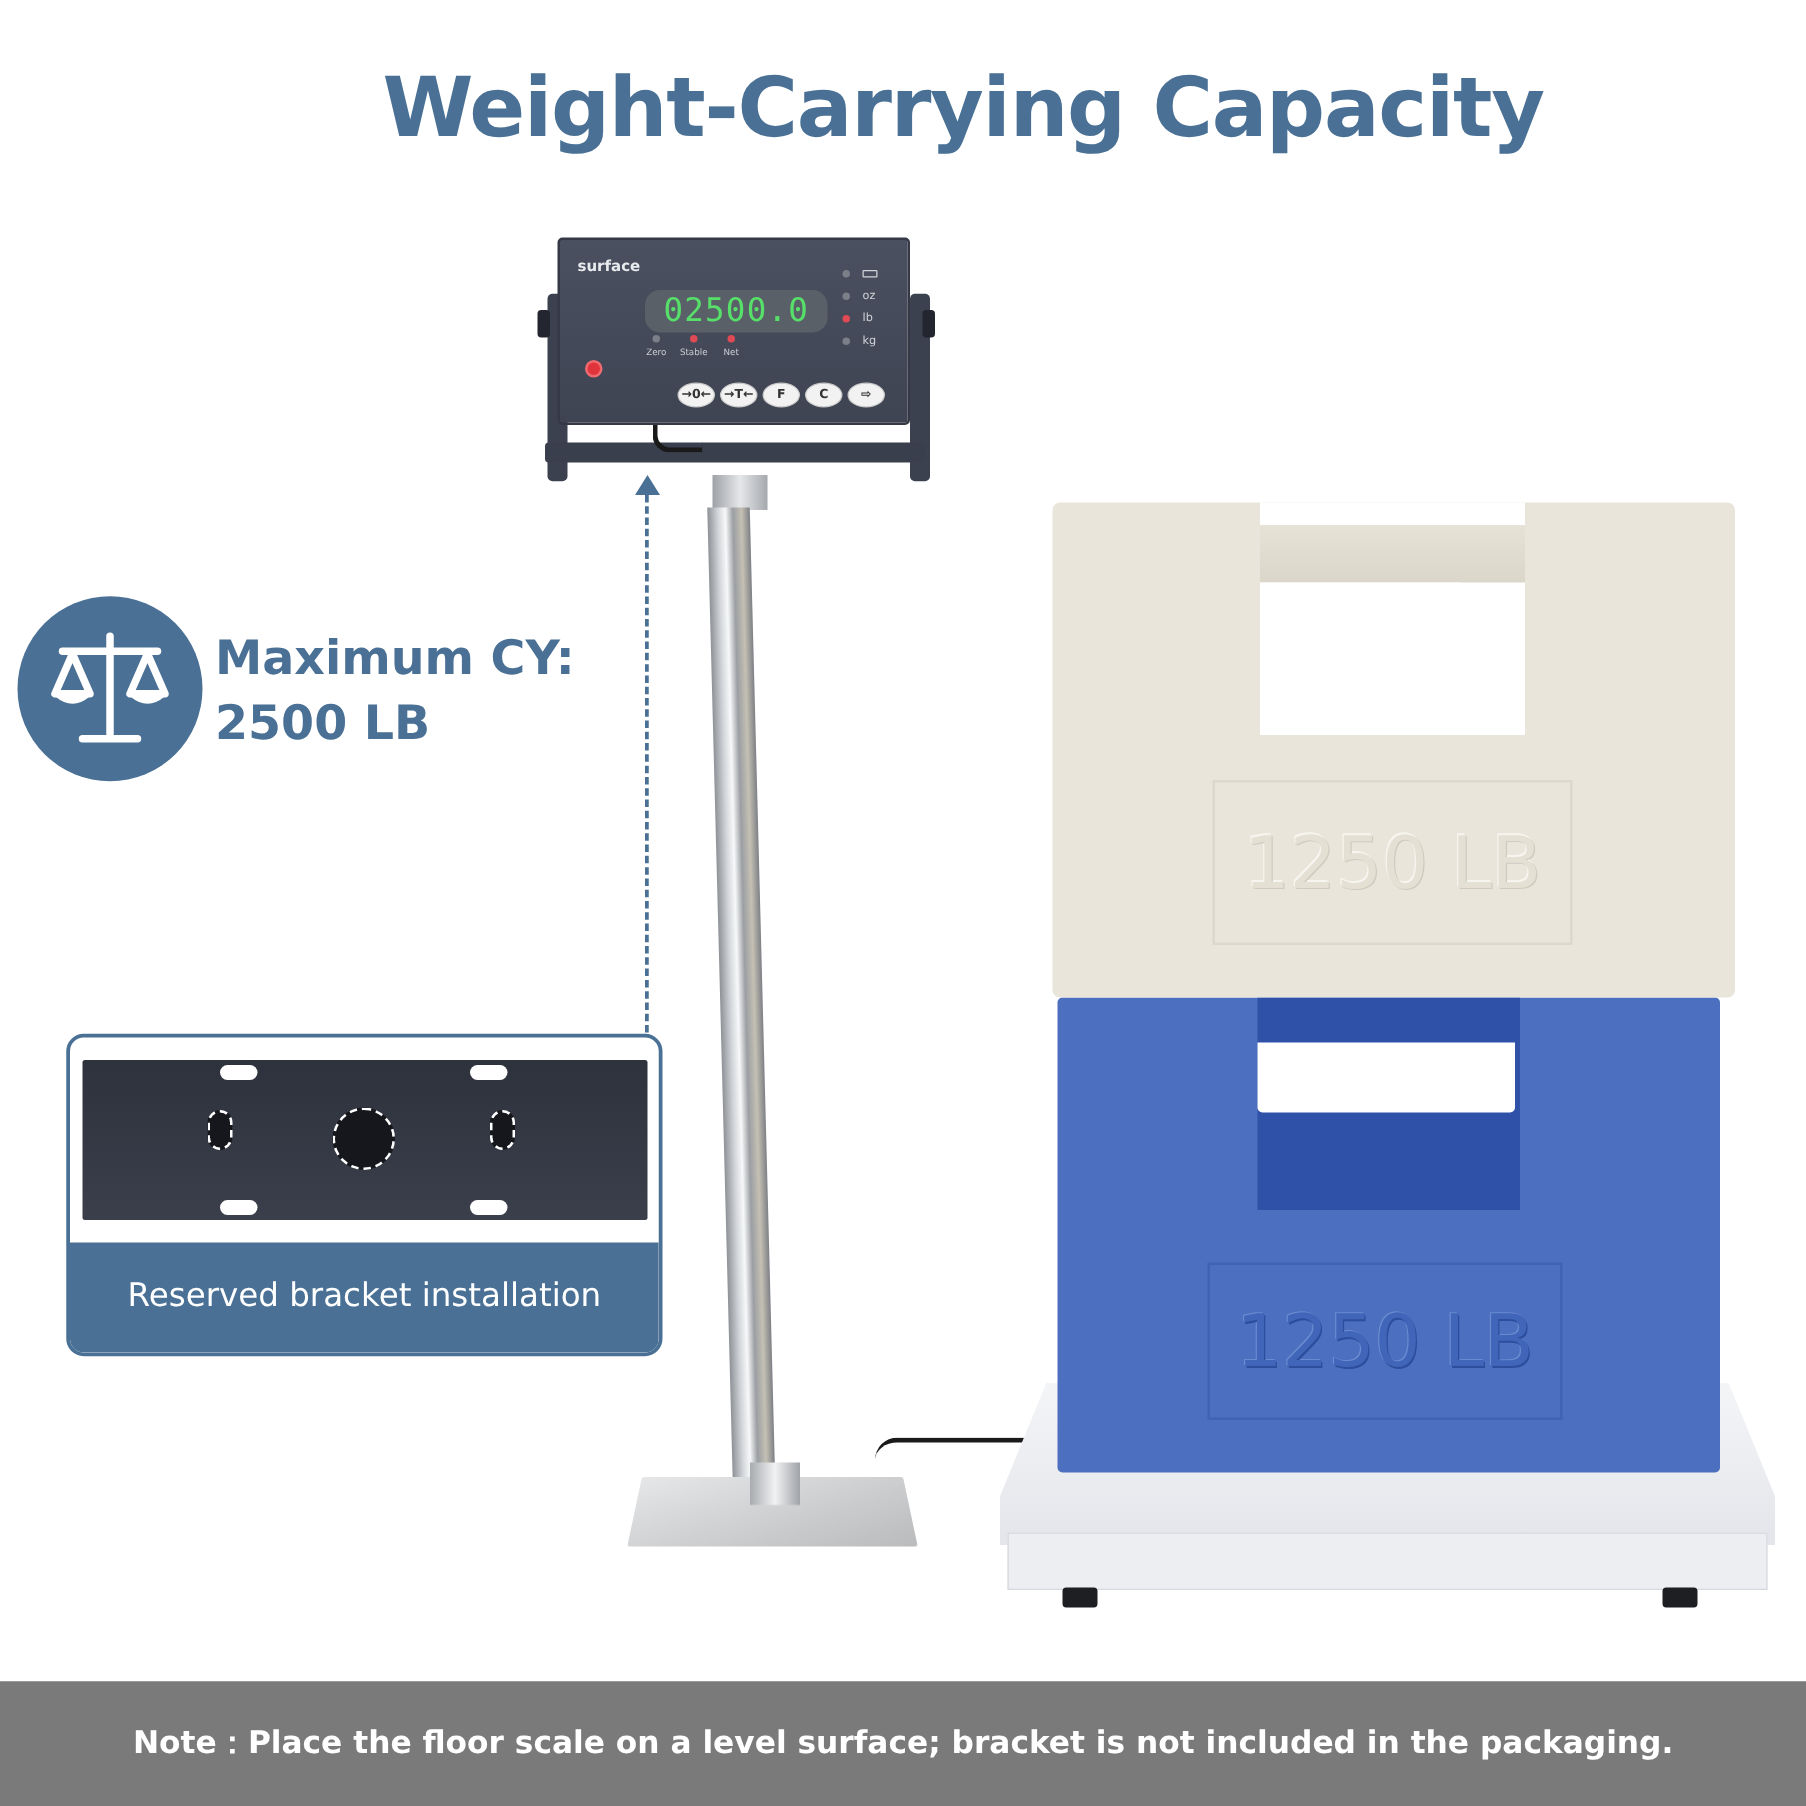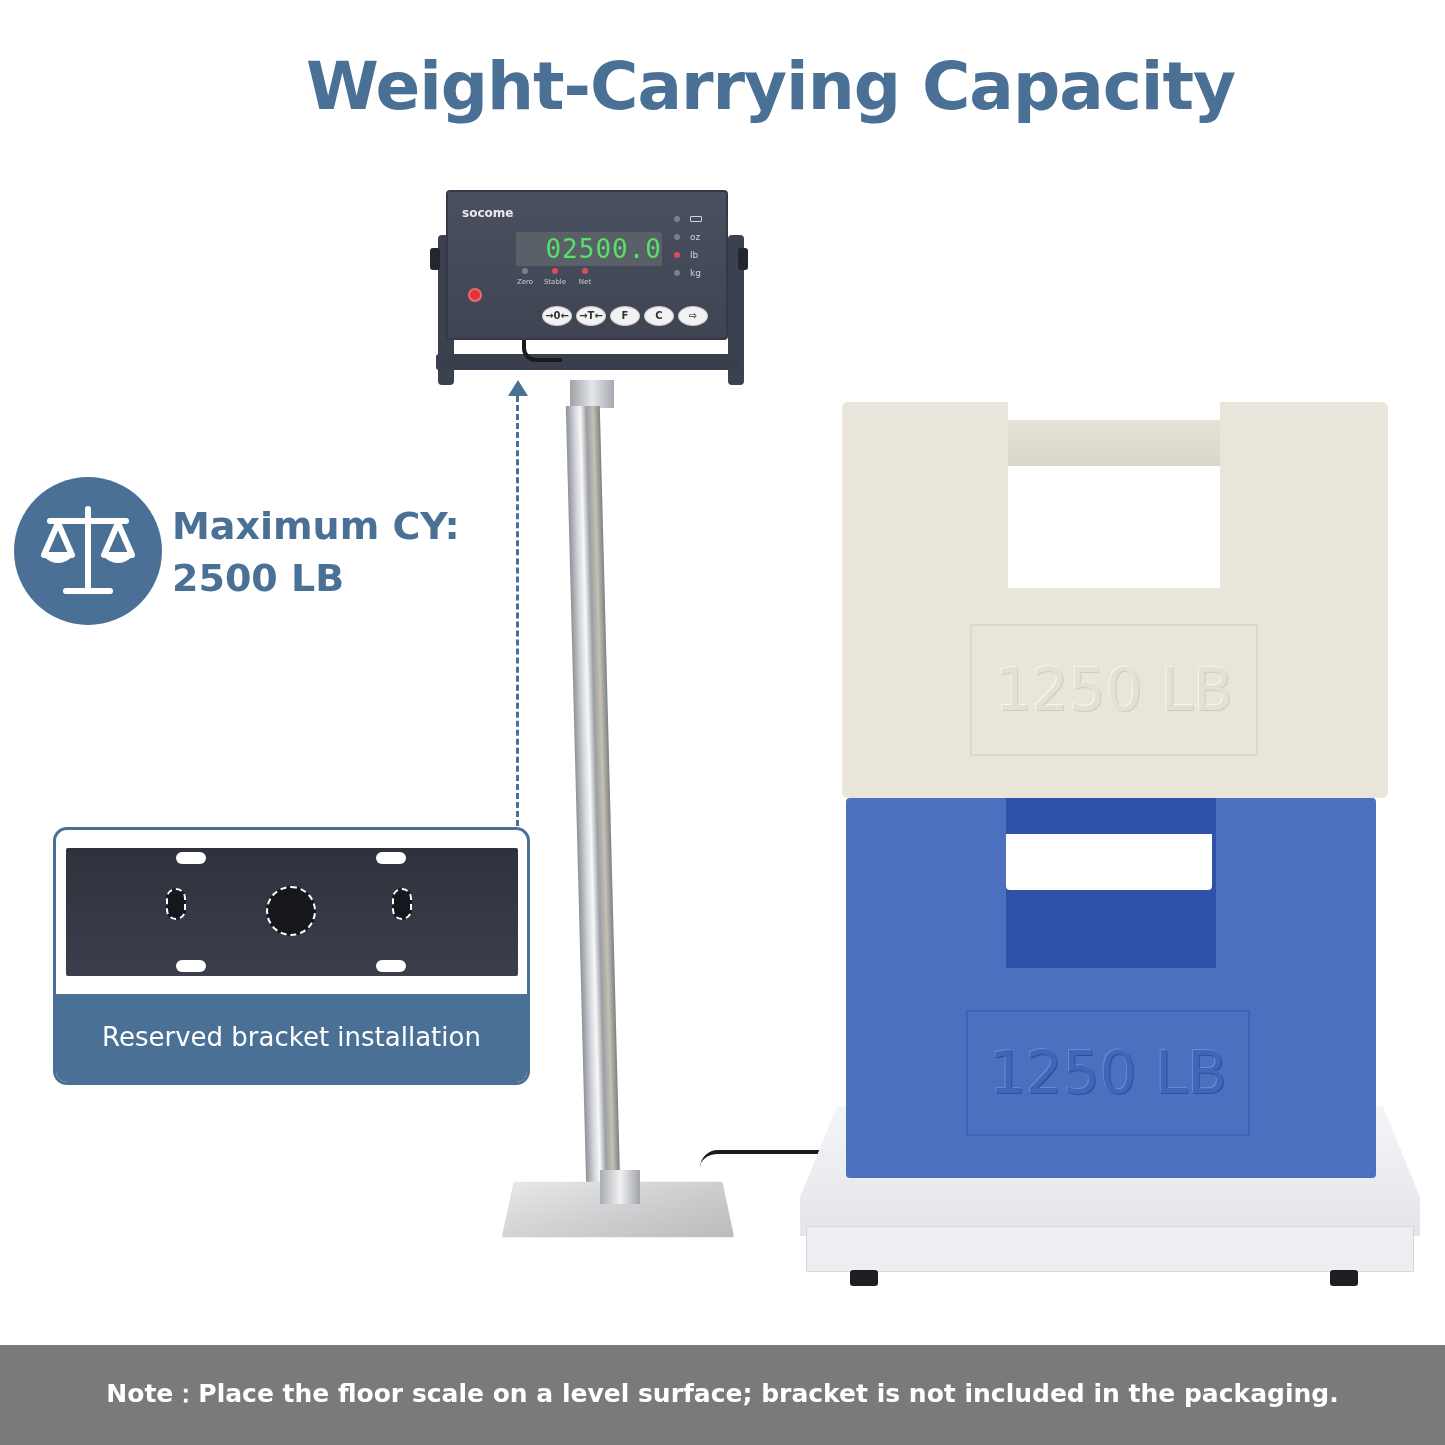--- a/index.html
+++ b/index.html
@@ -20,22 +20,22 @@
   .bracket-bottom { position: absolute; left: 10px; right: 16px; top: 164px; height: 16px; background: #3a3f4d; border-radius: 3px; }
   .knob { position: absolute; top: 58px; width: 10px; height: 22px; background: #23262e; border-radius: 3px; }
   .knob.left { left: 4px; } .knob.right { right: 8px; }
   .panel {
     position: absolute; left: 20px; top: 0; width: 282px; height: 150px;
     background: linear-gradient(#4b5060, #3f4453); border-radius: 4px; border: 2px solid #353946;
   }
   .brand { position: absolute; left: 14px; top: 14px; color: #e8eaee; font-weight: bold; font-size: 12px; }
   .lcd {
     position: absolute; left: 68px; top: 40px; width: 146px; height: 34px; background: #5a6068;
-    border-radius: 2px; color: #56e06a; font-family: "DejaVu Sans Mono", monospace; font-size: 26px;
-    text-align: right; line-height: 34px; letter-spacing: 1px;
+    border-radius: 12px; color: #56e06a; font-family: "DejaVu Sans Mono", monospace; font-size: 26px;
+    text-align: center; line-height: 34px; letter-spacing: 1px;
   }
   .units { position: absolute; left: 226px; top: 18px; text-align: right; }
   .unit-row { display: flex; align-items: center; height: 18px; font-size: 9px; color: #d0d3d8; }
   .dot { width: 6px; height: 6px; border-radius: 50%; background: #7a7f88; margin-right: 10px; }
   .dot.on { background: #e04a55; }
   .batt { width: 12px; height: 6px; border: 1px solid #d0d3d8; border-radius: 1px; }
   .status { position: absolute; left: 66px; top: 76px; display: flex; gap: 8px; }
   .status-item { display: flex; flex-direction: column; align-items: center; font-size: 7px; color: #c9ccd2; width: 22px; }
   .status-item .dot { margin: 0 0 4px 0; }
   .power { position: absolute; left: 20px; top: 96px; width: 14px; height: 14px; border-radius: 50%; background: #e0343c; border: 2px solid #f06a70; }
@@ -98,21 +98,21 @@
 <div class="title">Weight-Carrying Capacity</div>
 
 <div class="head-wrap">
   <div class="bracket-side left"></div>
   <div class="bracket-side right"></div>
   <div class="bracket-bottom"></div>
   <div class="knob left"></div>
   <div class="knob right"></div>
   <div class="cable"></div>
   <div class="panel">
-    <div class="brand">socome</div>
+    <div class="brand">surface</div>
     <div class="lcd">02500.0</div>
     <div class="units">
       <div class="unit-row">
           <span class="dot"></span>
           <span class="batt"></span>
         </div>
       <div class="unit-row">
           <span class="dot"></span>
           <span>oz</span>
         </div>

